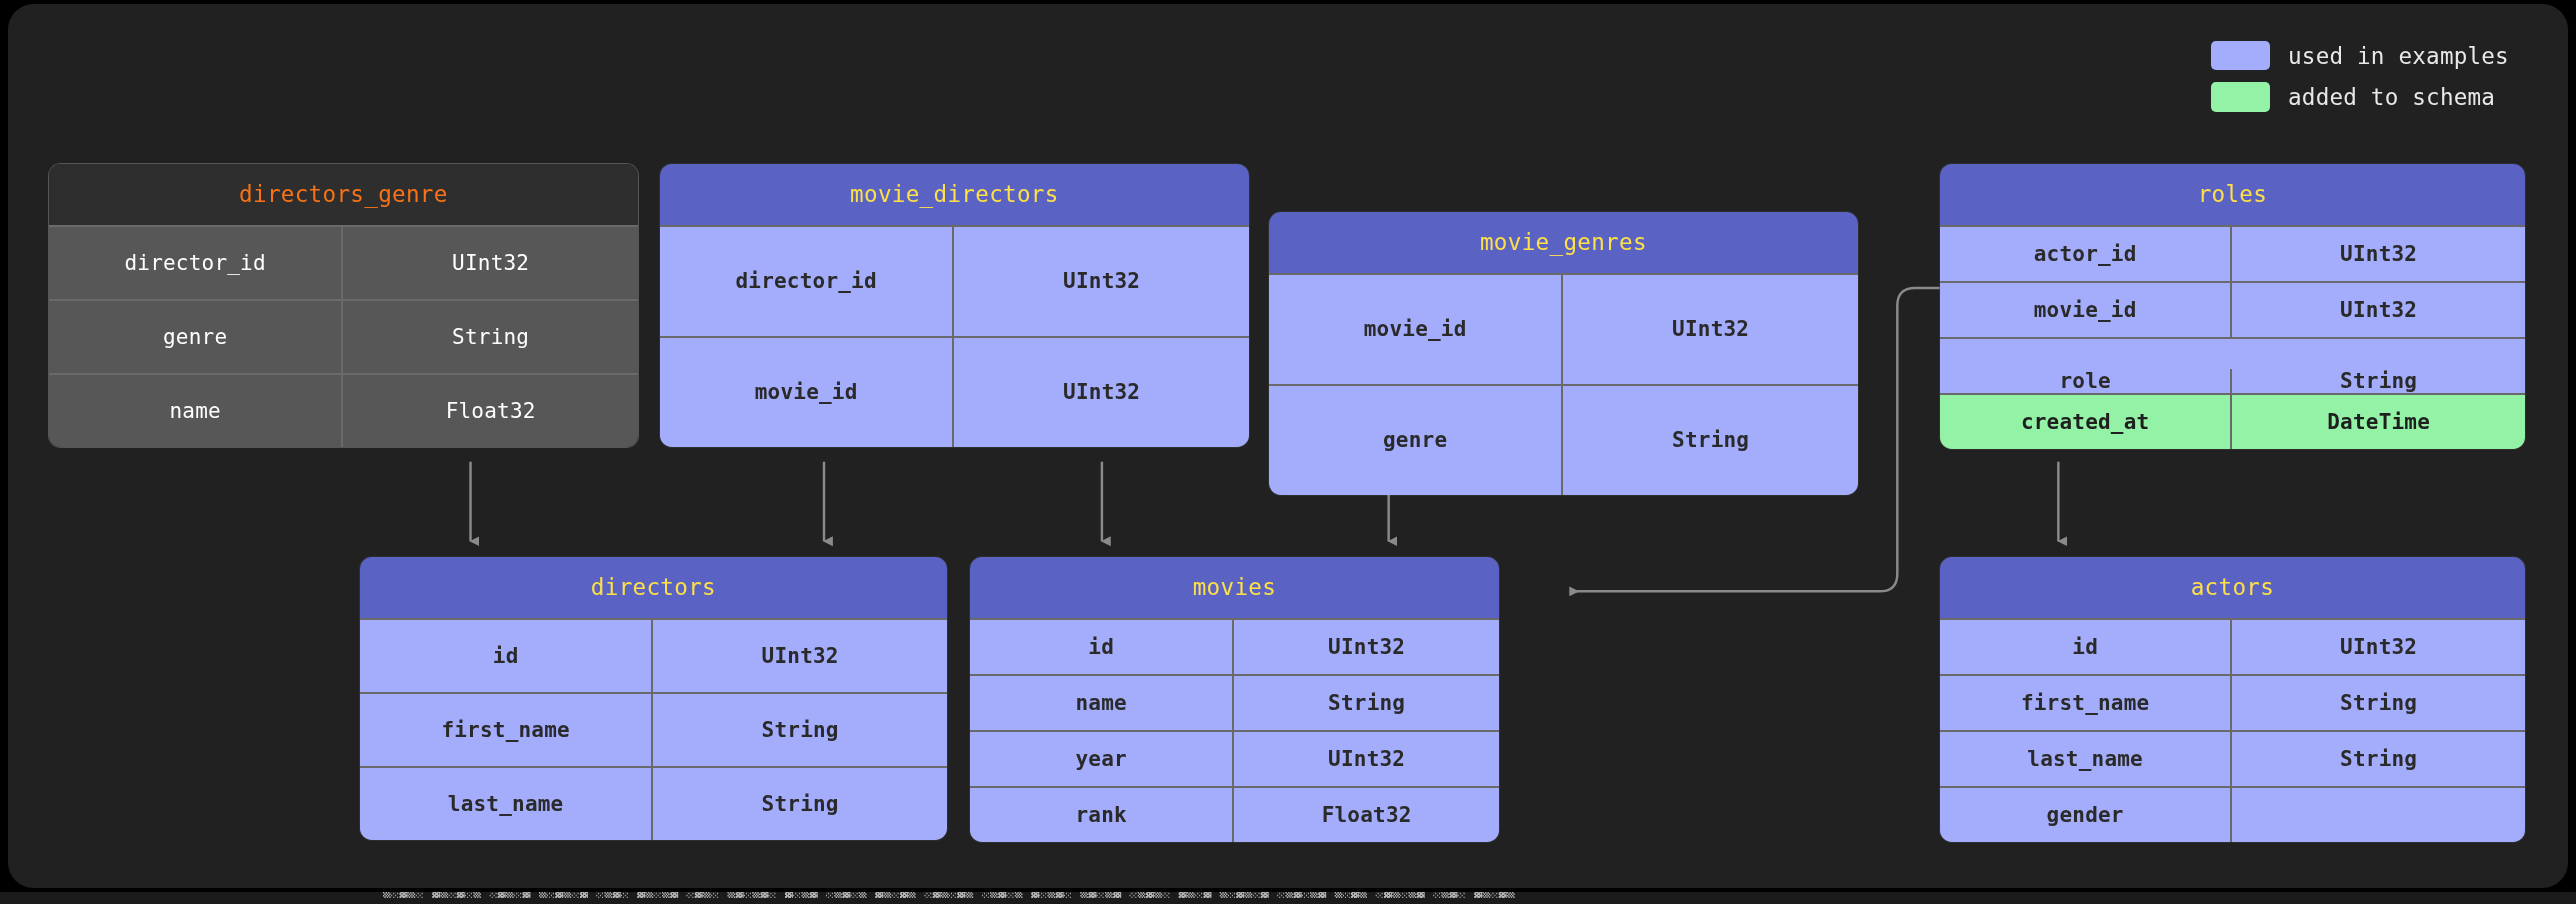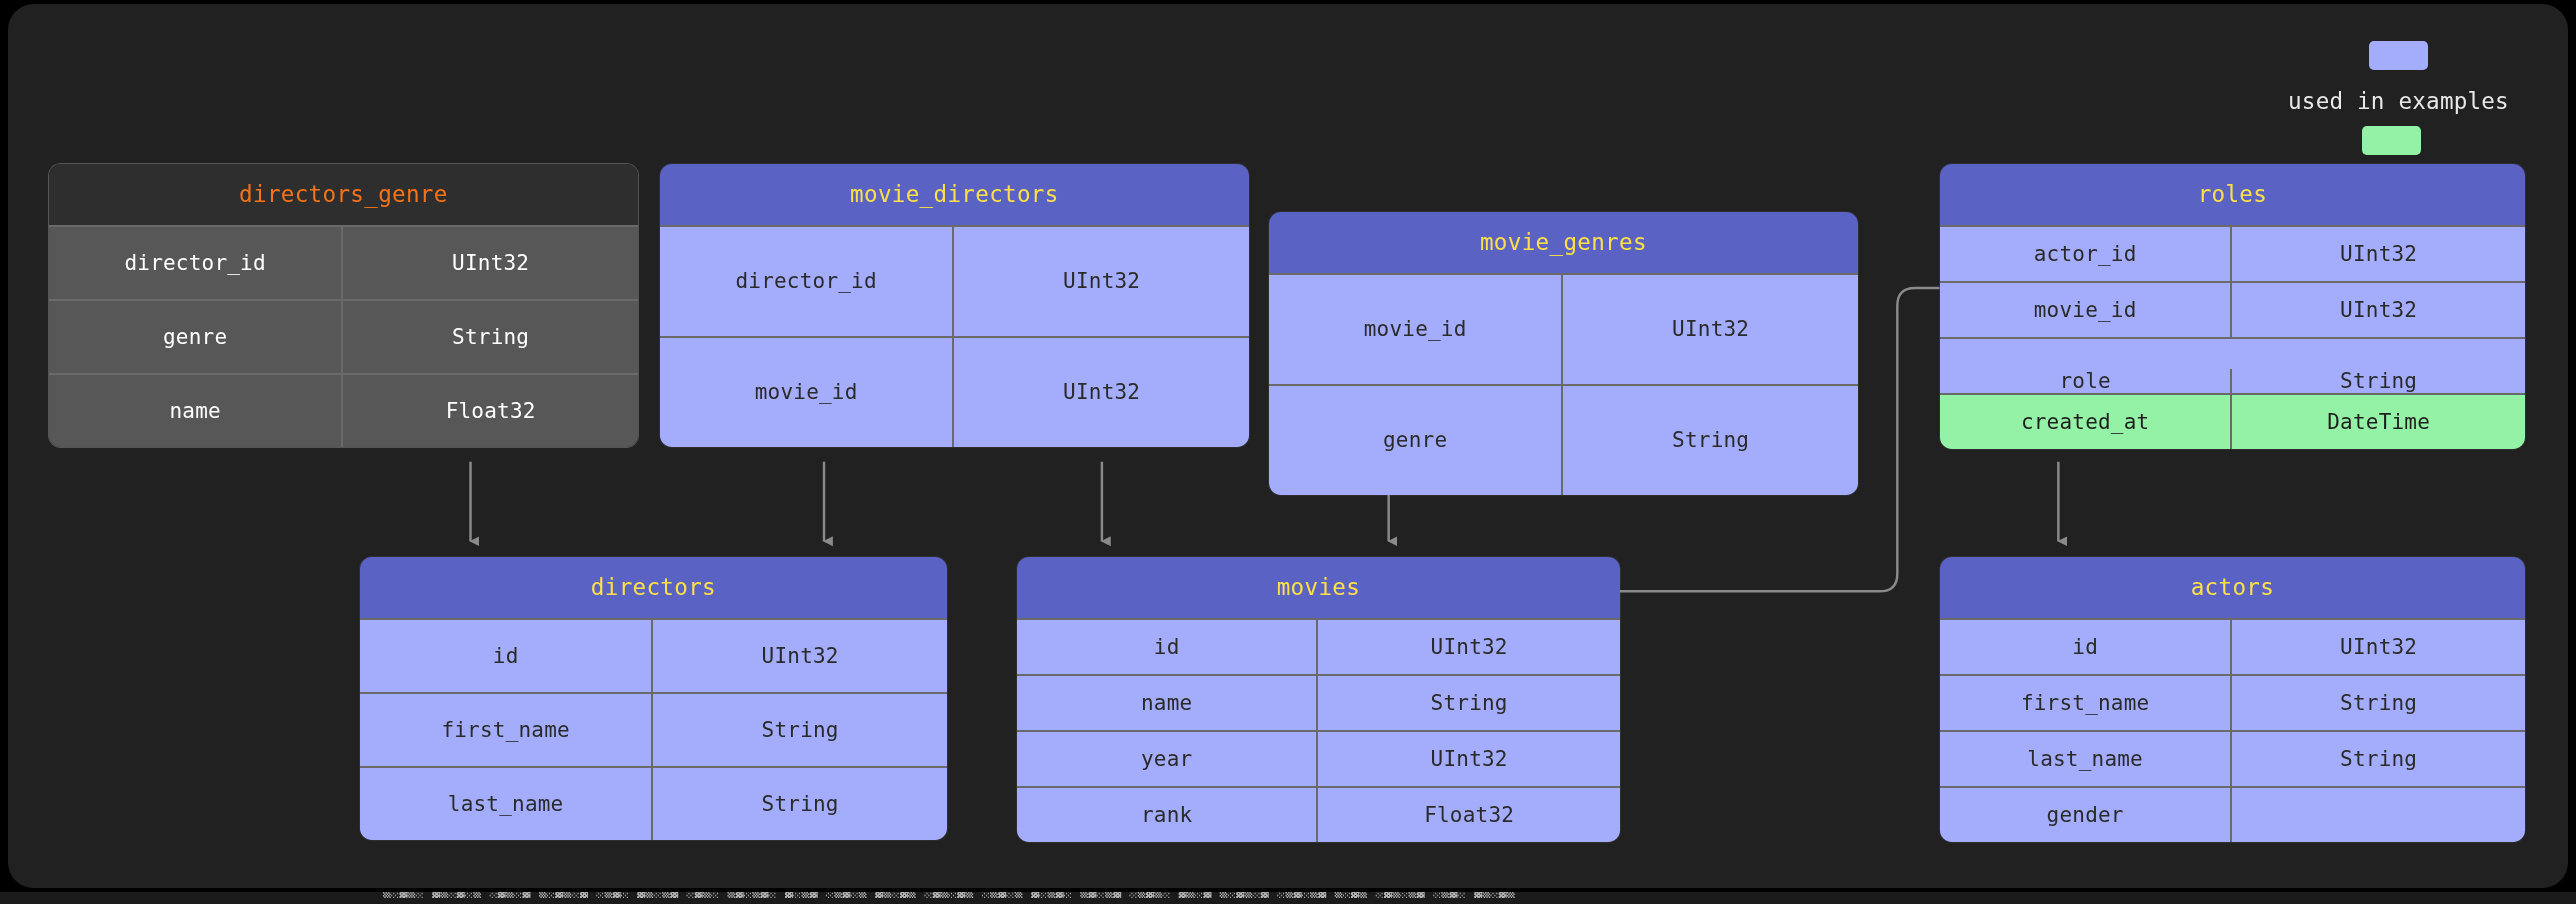--- a/index.html
+++ b/index.html
@@ -61,21 +61,20 @@
     top: 37px;
     display: flex;
     flex-direction: column;
     gap: 11.8px;
     align-items: flex-start;
   }
   .legend-row {
     display: flex;
     align-items: center;
     gap: 17.7px;
-    flex-direction: column;
   }
   .legend-swatch {
     width: 59px;
     height: 29.5px;
     border-radius: 4.9px;
   }
   .legend-label {
     color: #e8e8e8;
     font-size: 22.6px;
     letter-spacing: 0.2px;
@@ -117,21 +116,21 @@
   .tbl-cell.type { width: 50%; }
 
   
   .table.gray .tbl-header { background: #2e2e2e; color: #f97316; }
   .table.gray .tbl-row    { background: #575757; }
   .table.gray .tbl-cell   { color: #ffffff; }
   .table.gray { box-shadow: 0 0 0 1px #555555; }
 
   
   .table.blue .tbl-header { background: #5a63c4; color: #fde047; }
-  .table.blue .tbl-row    { background: #a4adfb; }
+  .table.blue .tbl-row    { background: #a4adfb; font-weight: bold; }
   .table.blue .tbl-cell   { color: #2a2a2a; }
 
   
   .tbl-row.added { background: #93f2a6 !important; }
   .tbl-row.added .tbl-cell { color: #1f1f1f; }
 
   
   #connectors {
     position: absolute;
     left: 0; top: 0;
@@ -251,21 +250,21 @@
       <div class="tbl-row" style="height:74px;">
         <div class="tbl-cell name">first_name</div>
         <div class="tbl-cell type">String</div>
       </div>
       <div class="tbl-row" style="height:74px;">
         <div class="tbl-cell name">last_name</div>
         <div class="tbl-cell type">String</div>
       </div>
     </div>
 
-    <div class="table blue" style="left:1009px; top:553px; width:603px;">
+    <div class="table blue" style="left:962px; top:553px; width:529px;">
       <div class="tbl-header">movies</div>
       <div class="tbl-row" style="height:56px;">
         <div class="tbl-cell name">id</div>
         <div class="tbl-cell type">UInt32</div>
       </div>
       <div class="tbl-row" style="height:56px;">
         <div class="tbl-cell name">name</div>
         <div class="tbl-cell type">String</div>
       </div>
       <div class="tbl-row" style="height:56px;justify-content:space-between;">

